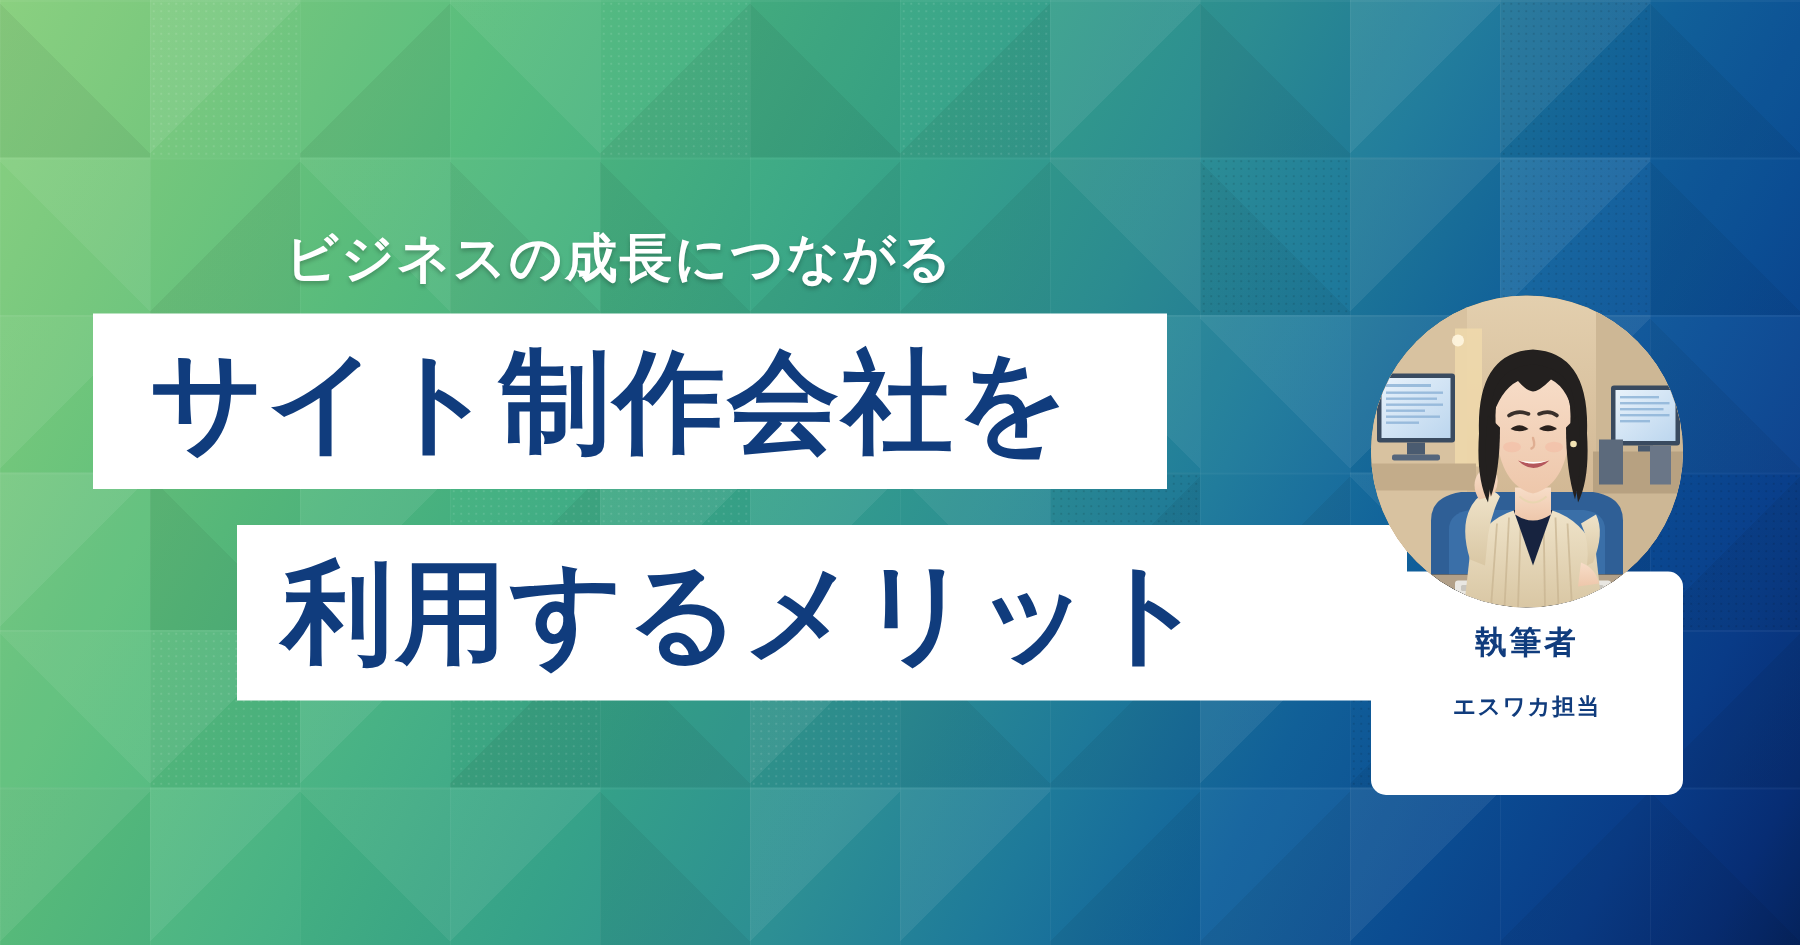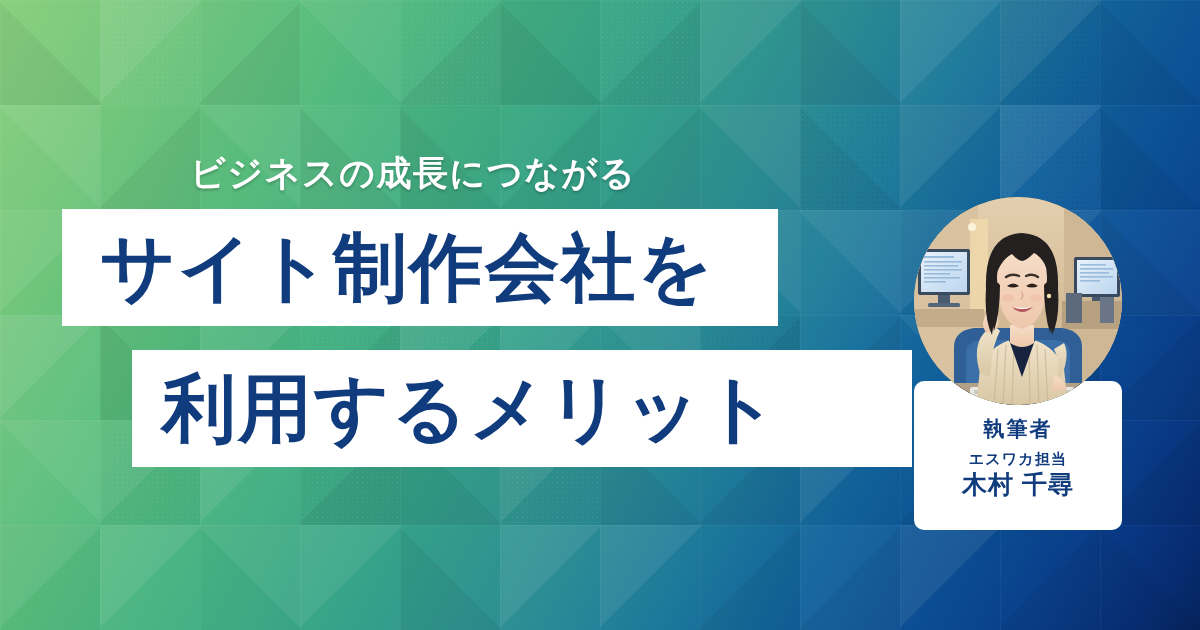--- a/index.html
+++ b/index.html
@@ -102,21 +102,21 @@
     text-align: center;
   }
   #title-box-1 {
     left: 62px;
     top: 209px;
     width: 716px;
     height: 117px;
     padding-left: 38px;
   }
   #title-box-2 {
-    left: 132px;
+    left: 158px;
     top: 350px;
     width: 780px;
     height: 117px;
     padding-left: 30px;
   }
   .title-line {
     font-size: 74px;
     font-weight: 700;
     color: #103c7d;
     letter-spacing: 2px;
@@ -139,21 +139,21 @@
   }
   #author-label {
     font-size: 21px;
     font-weight: 700;
     color: #103c7d;
     letter-spacing: 2px;
     line-height: 1.1;
     font-family: Liberation Mono, monospace;
   }
   #author-role {
-    margin-top: 9px;
+    margin-top: 22px;
     font-size: 15px;
     font-weight: 700;
     color: #103c7d;
     letter-spacing: 1.2px;
     line-height: 1.1;
   }
   #author-name {
     margin-top: 2px;
     font-size: 25px;
     font-weight: 700;
@@ -423,21 +423,20 @@
     <span class="title-line">サイト制作会社を</span>
   </div>
 
   <div class="title-box" id="title-box-2">
     <span class="title-line">利用するメリット</span>
   </div>
 
   <div id="author-card">
     <div id="author-label">執筆者</div>
     <div id="author-role">エスワカ担当</div>
-    <div id="author-name">木村 千尋</div>
   </div>
 
   <div id="avatar">
     <svg viewBox="0 0 208 208" xmlns="http://www.w3.org/2000/svg" aria-hidden="true">
       <defs>
         <clipPath id="circ">
             <circle cx="104" cy="104" r="104"></circle>
           </clipPath>
         <linearGradient id="wallg" x1="0" y1="0" x2="0" y2="1">
           <stop offset="0" stop-color="#e3cfae"></stop>

